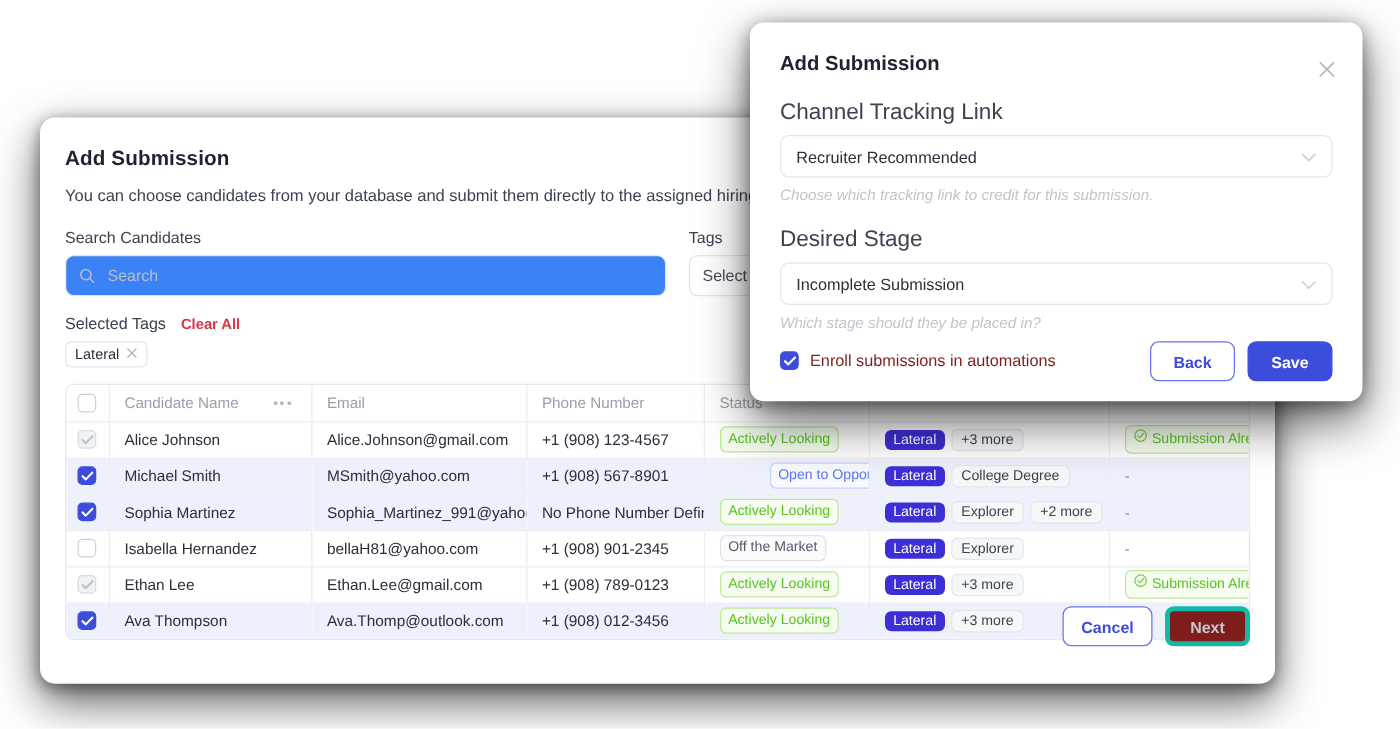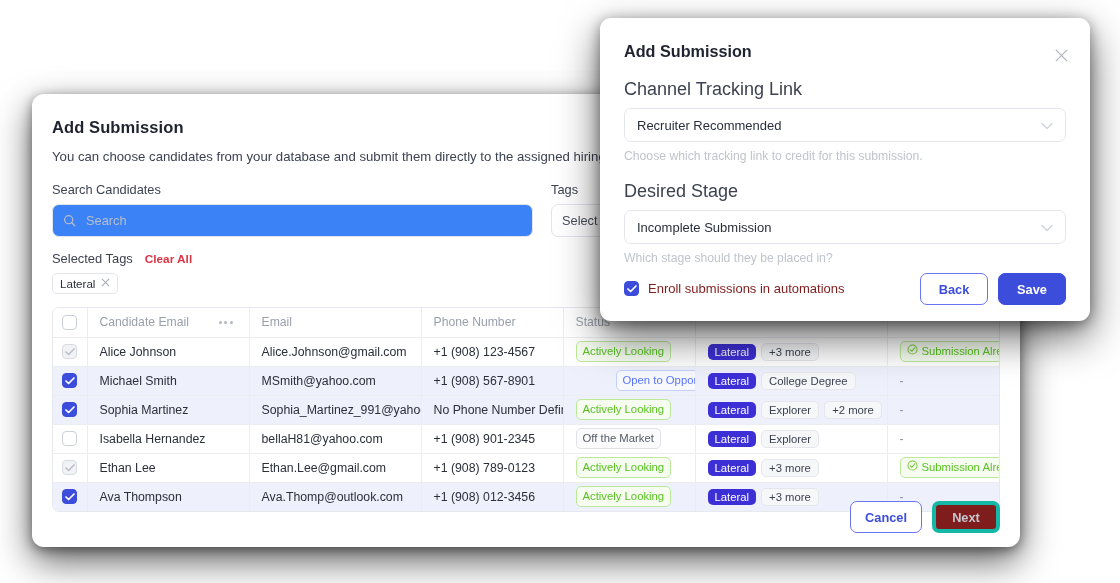--- a/index.html
+++ b/index.html
@@ -132,21 +132,21 @@
   .tagpill {
     display:inline-flex; align-items:center; border-radius:5px;
     padding: 2px 7px; font-size: 11.3px; margin-right: 5px;
   }
   .tagpill.primary { background: #3d2fd6; color: #fff; }
   .tagpill.soft { background: #f6f7f9; border: 1px solid #e4e6eb; color: #3c4250; }
   .dash { color: #8d939e; font-size: 12.3px; }
 
   
   .panel-footer {
-    position: absolute; right: 20px; bottom: 14px;
+    position: absolute; right: 20px; bottom: 30px;
     display: flex; gap: 10px; align-items: center;
   }
   .btn {
     height: 32px; min-width: 68px; border-radius: 7px; font-size: 12.8px;
     display: inline-flex; align-items: center; justify-content: center;
     font-weight: bold; cursor: pointer; padding: 0 14px;
     font-family: "Liberation Sans", sans-serif;
   }
   .btn-outline { border: 1px solid #6a73f0; color: #3d4ddb; background: #fff; }
   .btn-disabled { border: 4px solid #14b8a6; color: #c3c7cf; background: #7f1d1d; }
@@ -168,21 +168,21 @@
   .close-x {
     position: absolute; right: 18px; top: 30px; width: 18px; height: 18px;
     cursor: pointer;
   }
   .m-label { font-size: 18px; color: #3c4250; margin-top: 18px; }
   .m-select {
     margin-top: 8px; height: 34px; border: 1px solid #e4e6eb; border-radius: 7px;
     background: #fff; display: flex; align-items: center; justify-content: space-between;
     padding: 0 12px; font-size: 13px; color: #2a2f3a;
   }
-  .m-help { font-size: 12.2px; color: #c0c4cc; margin-top: 7px; }
+  .m-help { font-size: 12.2px; color: #c0c4cc; margin-top: 7px; font-style: italic; }
   .m-check-row {
     display: flex; align-items: center; gap: 9px; margin-top: 16px;
     font-size: 13px; color: #7f1d1d;
   }
   .modal-footer {
     position: absolute; right: 24px; bottom: 16px; display: flex; gap: 10px;
   }
 </style>
 </head>
 <body>
@@ -236,21 +236,21 @@
 
     <div class="table-wrap">
       <table class="cand">
         <thead>
           <tr>
             <th class="col-chk">
               <span class="cb"></span>
             </th>
             <th class="col-name">
               <span class="hdr-name-inner">
-                <span>Candidate Email</span>
+                <span>Candidate Name</span>
                 <span class="dots">
                     <i></i>
                     <i></i>
                     <i></i>
                   </span>
               </span>
             </th>
             <th class="col-email">Email</th>
             <th class="col-phone">Phone Number</th>
             <th class="col-status">Status</th>

